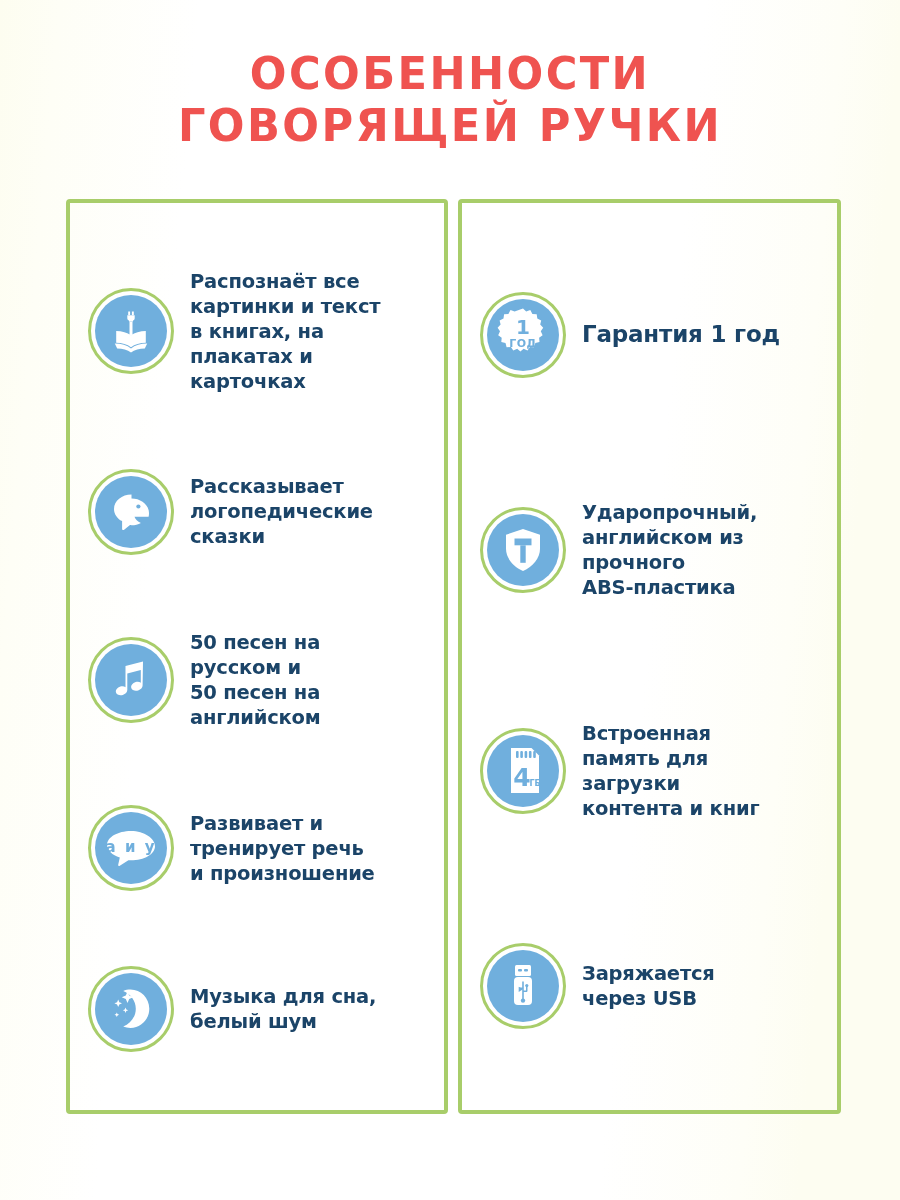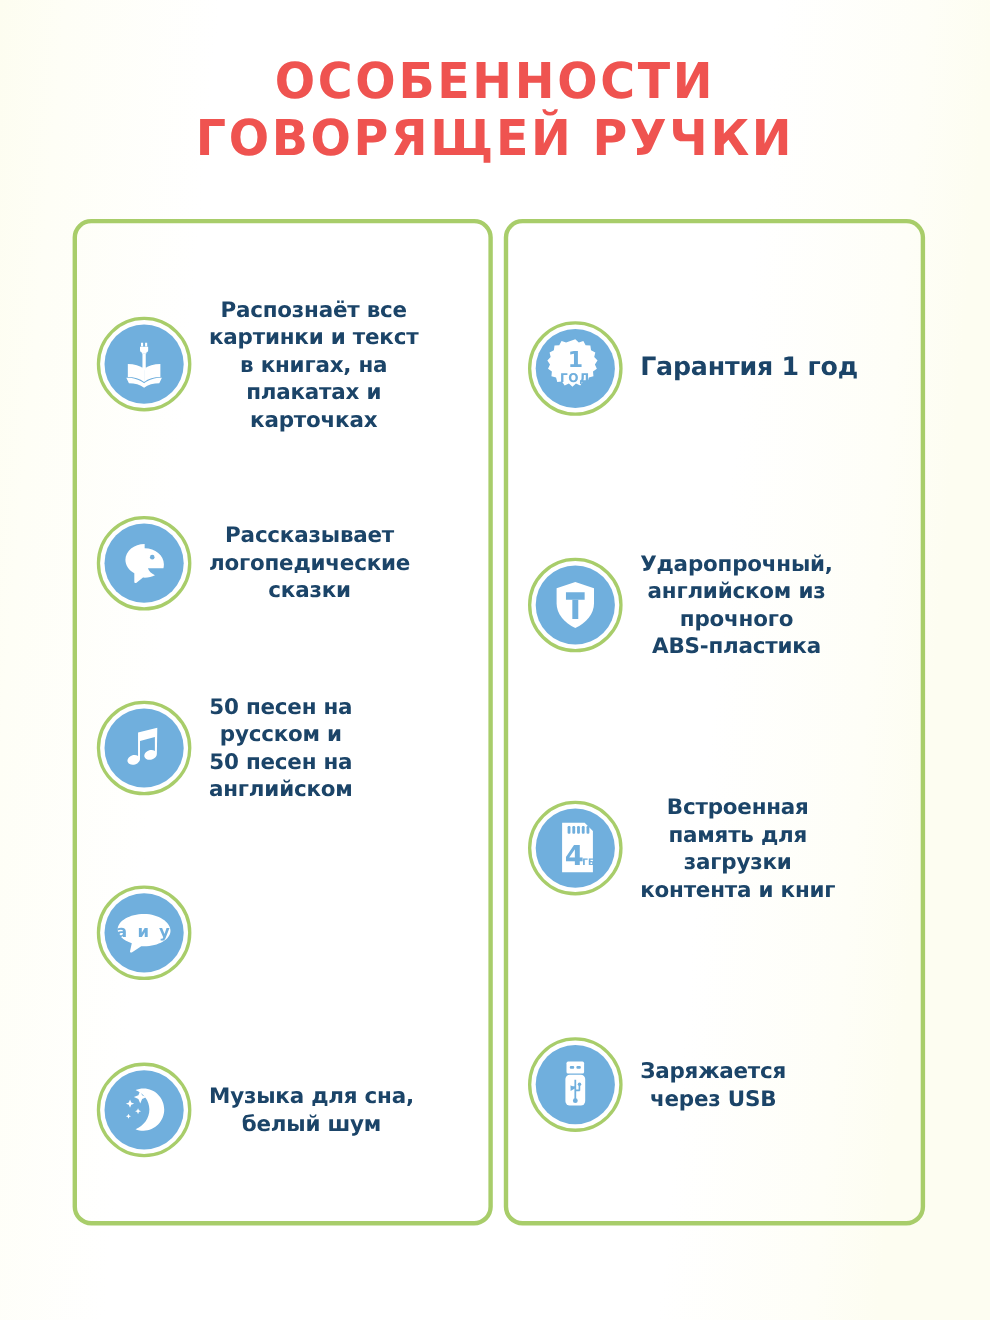--- a/index.html
+++ b/index.html
@@ -53,26 +53,25 @@
     top: 199px;
     left: 66px;
     width: 775px;
     height: 915px;
     display: flex;
     justify-content: space-between;
   }
   .panel {
     box-sizing: border-box;
     border: 4px solid #a8cd6a;
-    border-radius: 17px;
+    border-radius: 4px;
     background: transparent;
     padding: 28px 8px 20px 8px;
     display: flex;
     flex-direction: column;
-    text-align: center;
   }
   .panel-left  { width: 382px; }
   .panel-right { width: 383px; }
 
   .feature-list {
     list-style: none;
     margin: 0;
     padding: 0;
     display: flex;
     flex-direction: column;
@@ -189,20 +188,23 @@
 
         <li class="feature">
           <span class="icon-wrap">
             <span class="icon-disc">
               <svg width="60" height="52" viewBox="0 0 60 52" aria-hidden="true">
                 <path fill="#ffffff" d="M30 9C16.8 9 6 15.3 6 23.1c0 5.4 5.2 10.1 12.8 12.4l-1.6 7.2c-.2.9.8 1.6 1.6 1.1l8.6-5.6c.9.1 1.7.1 2.6.1 13.2 0 24-6.3 24-14.1S43.2 9 30 9z"></path>
                 <text x="30" y="29.5" text-anchor="middle" fill="#70afdd" font-family="DejaVu Sans, sans-serif" font-size="15" font-weight="bold" letter-spacing="2">а и у</text>
               </svg>
             </span>
           </span>
+          <span class="feature-text">Развивает и
+тренирует речь
+и произношение</span>
         </li>
 
         <li class="feature">
           <span class="icon-wrap">
             <span class="icon-disc">
               <svg width="54" height="54" viewBox="0 0 54 54" aria-hidden="true">
                 <g fill="#ffffff">
                   <path d="M35.5 7.5c-2.6 0-5.1.5-7.3 1.4 7.4 2.9 12.6 9.8 12.6 17.8s-5.2 14.9-12.6 17.8c2.2.9 4.7 1.4 7.3 1.4 10.4 0 18.8-8.6 18.8-19.2S45.9 7.5 35.5 7.5z" transform="translate(-9,0)"></path>
                   <path d="M23.5 9.5l1.7 4.1 4.1 1.7-4.1 1.7-1.7 4.1-1.7-4.1-4.1-1.7 4.1-1.7z"></path>
                   <path d="M14.2 17.5l1.1 2.7 2.7 1.1-2.7 1.1-1.1 2.7-1.1-2.7-2.7-1.1 2.7-1.1z"></path>

